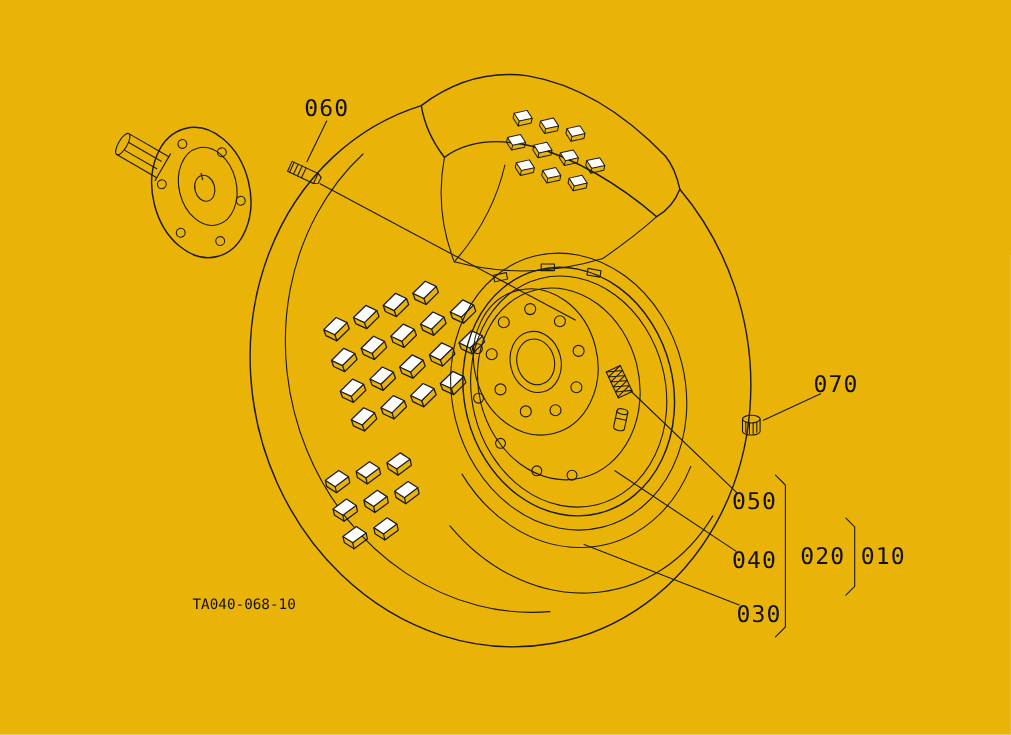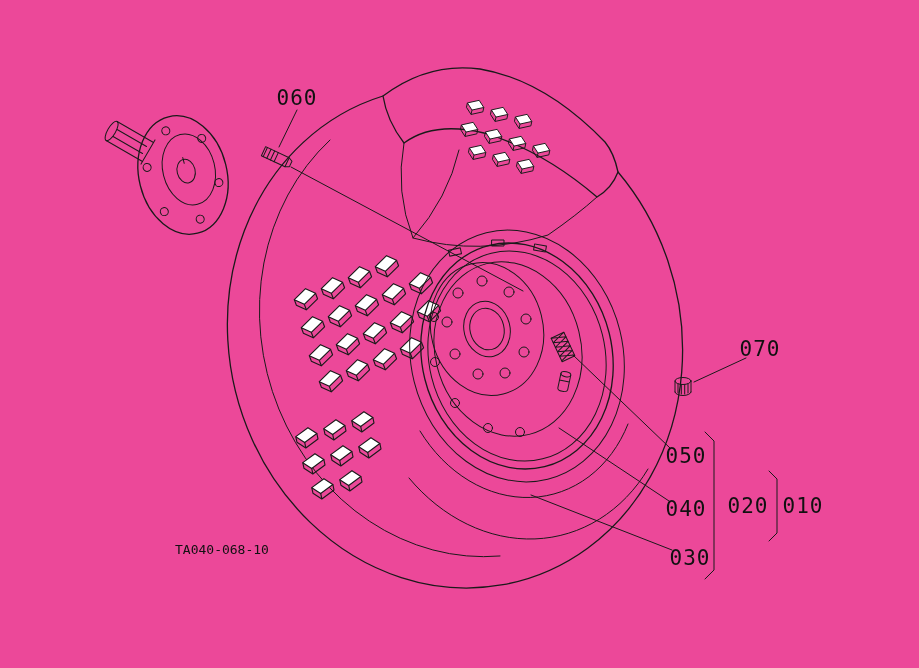--- a/index.html
+++ b/index.html
@@ -1,19 +1,19 @@
 <!DOCTYPE html>
 <html><head>
 <meta charset="utf-8">
 <style>
   html,body{margin:0;padding:0;background:#e8e8e8;}
   .page{
     position:relative;
     width:919px;height:668px;
-    background:#ec4899;
+    background:#eab308;
     font-family:"DejaVu Sans Mono","Liberation Mono",monospace;
     overflow:hidden;
   }
   svg{position:absolute;left:0;top:0;}
   .ln   {stroke:#1a1a1a;fill:none;stroke-width:1.3px;stroke-linecap:round;stroke-linejoin:round;}
   .thin {stroke:#1a1a1a;fill:none;stroke-width:1px;stroke-linecap:round;stroke-linejoin:round;}
   .leader{stroke:#1a1a1a;fill:none;stroke-width:1px;stroke-linecap:round;}
   .part-label{
     font-family:"DejaVu Sans Mono","Liberation Mono",monospace;
     font-size:21px;fill:#111;letter-spacing:1px;

